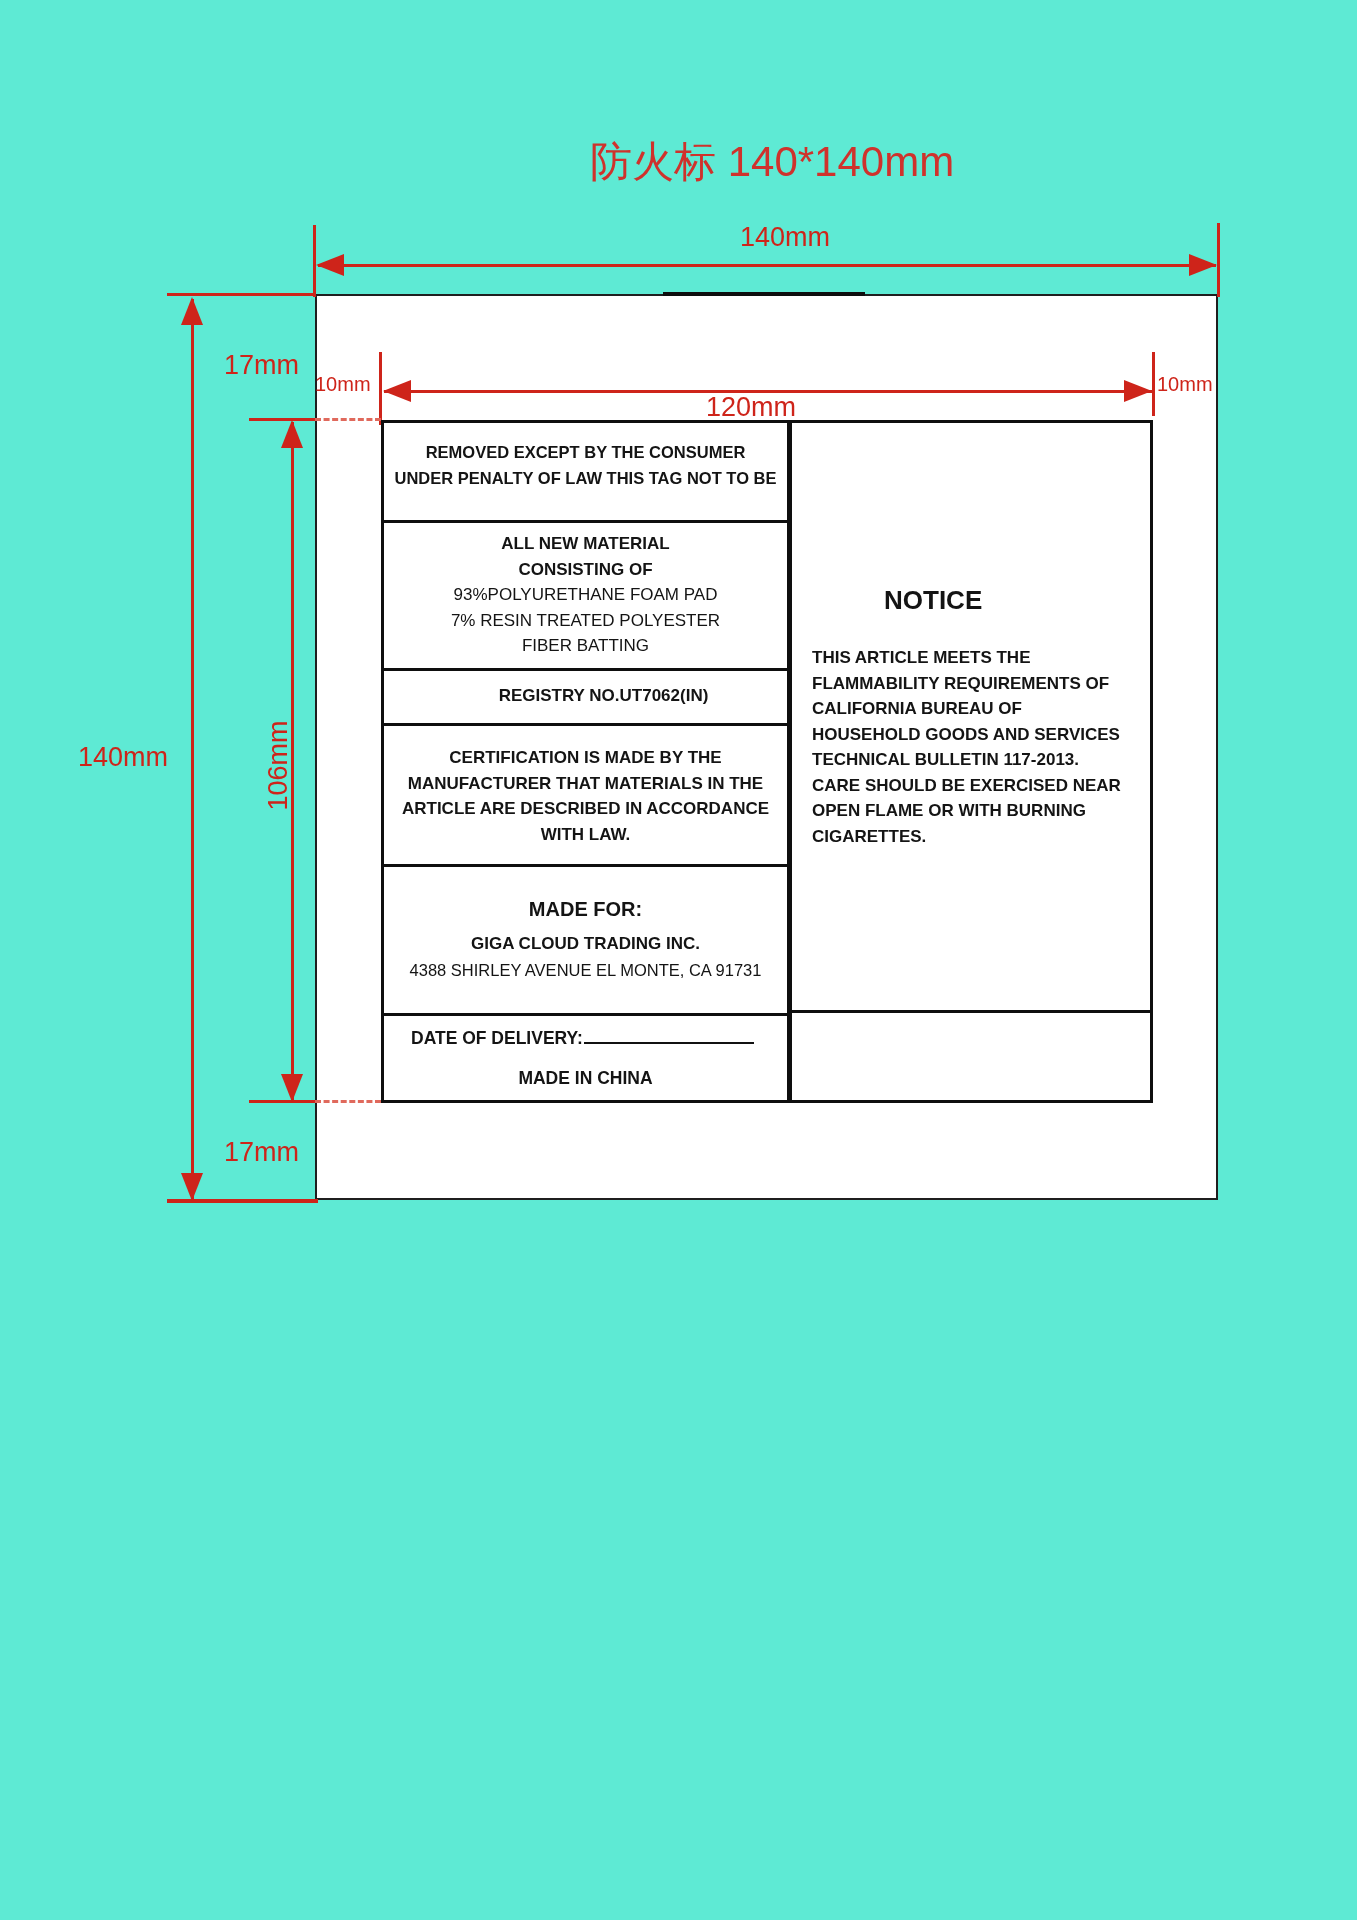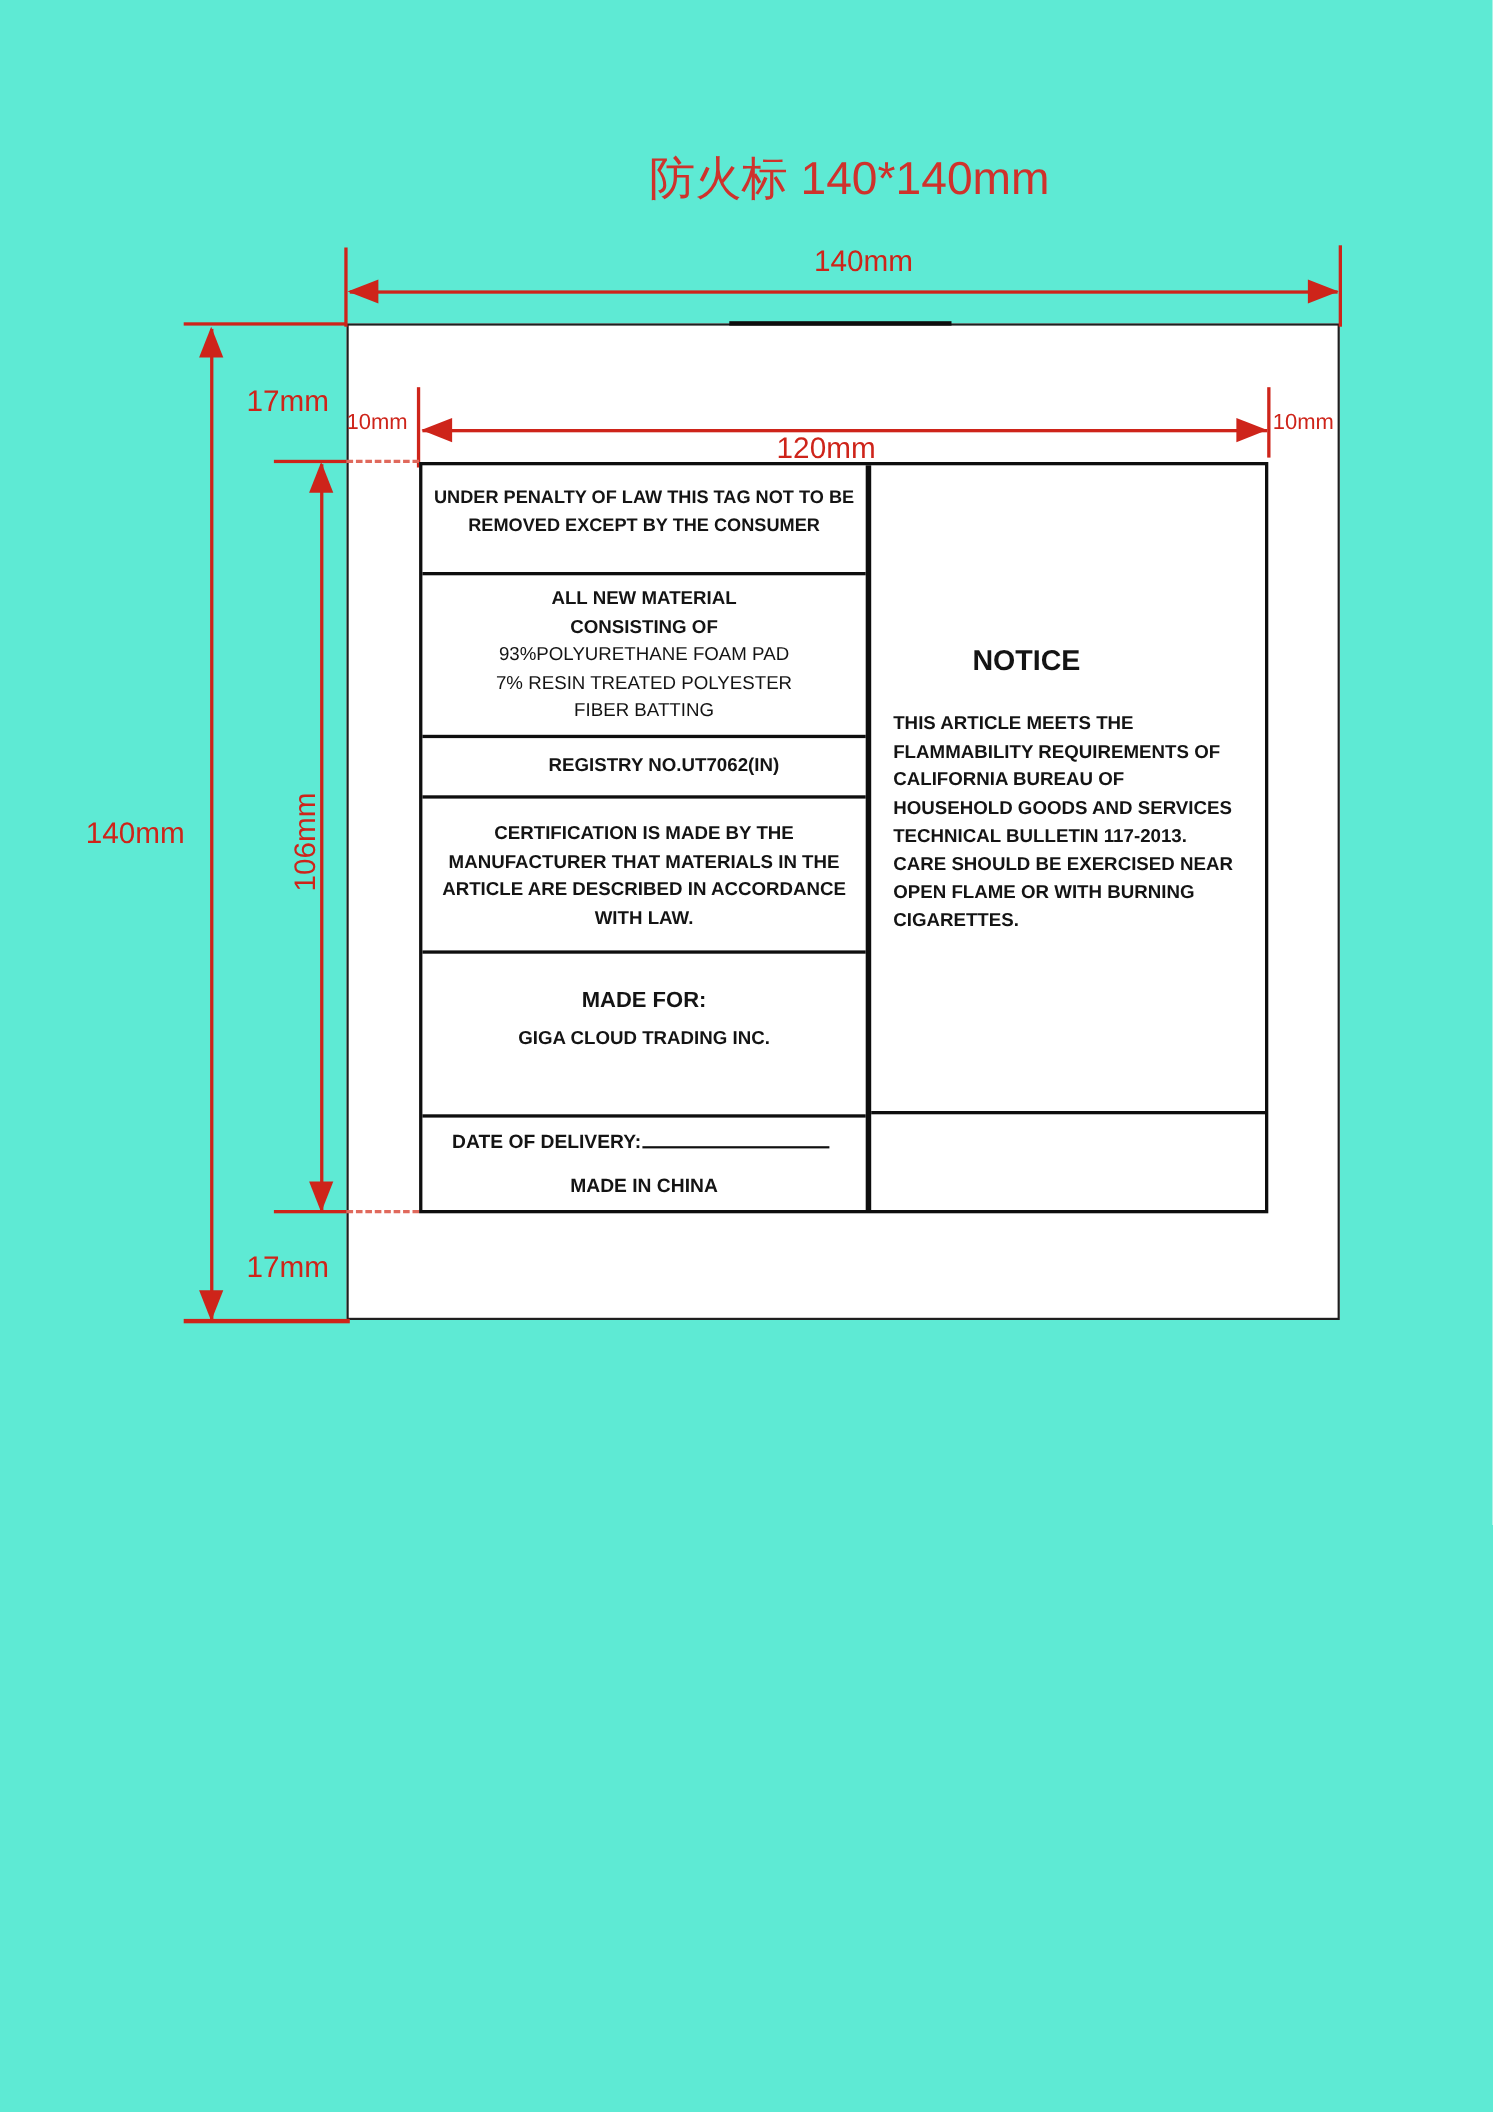--- a/index.html
+++ b/index.html
@@ -112,22 +112,22 @@
   <div class="rline" style="left:291px;top:422px;width:3px;height:679px;"></div>
   <div class="ah ah-up" style="left:281px;top:420px;"></div>
   <div class="ah ah-down" style="left:281px;top:1074px;"></div>
   <div class="rlabel" style="left:218px;top:750px;width:120px;text-align:center;transform:rotate(-90deg);">106mm</div>
 
   <div class="label-box">
 
     <div class="col-left">
 
       <div class="sec sec-penalty">
+        <div class="ln">REMOVED EXCEPT BY  THE CONSUMER</div>
         <div class="ln">UNDER PENALTY OF LAW THIS TAG NOT TO BE</div>
-        <div class="ln">REMOVED EXCEPT BY  THE CONSUMER</div>
       </div>
 
       <div class="sec sec-material">
         <div class="ln t-b">ALL NEW MATERIAL</div>
         <div class="ln t-b">CONSISTING OF</div>
         <div class="ln">93%POLYURETHANE FOAM PAD</div>
         <div class="ln">7% RESIN TREATED POLYESTER</div>
         <div class="ln">FIBER BATTING</div>
       </div>
 
@@ -138,20 +138,21 @@
       <div class="sec sec-cert">
         <div class="ln">CERTIFICATION IS MADE BY THE</div>
         <div class="ln">MANUFACTURER THAT MATERIALS IN THE</div>
         <div class="ln">ARTICLE ARE DESCRIBED IN ACCORDANCE</div>
         <div class="ln">WITH LAW.</div>
       </div>
 
       <div class="sec sec-made">
         <div class="made-for-heading">MADE FOR:</div>
         <div class="company">GIGA CLOUD TRADING INC.</div>
+        <div class="address">4388 SHIRLEY AVENUE EL MONTE, CA 91731</div>
       </div>
 
       <div class="sec-last sec-delivery">
         <div class="delivery-row"><span>DATE OF DELIVERY:</span><span class="blank-line"></span></div>
         <div class="made-in">MADE IN CHINA</div>
       </div>
 
     </div>
 
     <div class="col-divider"></div>

